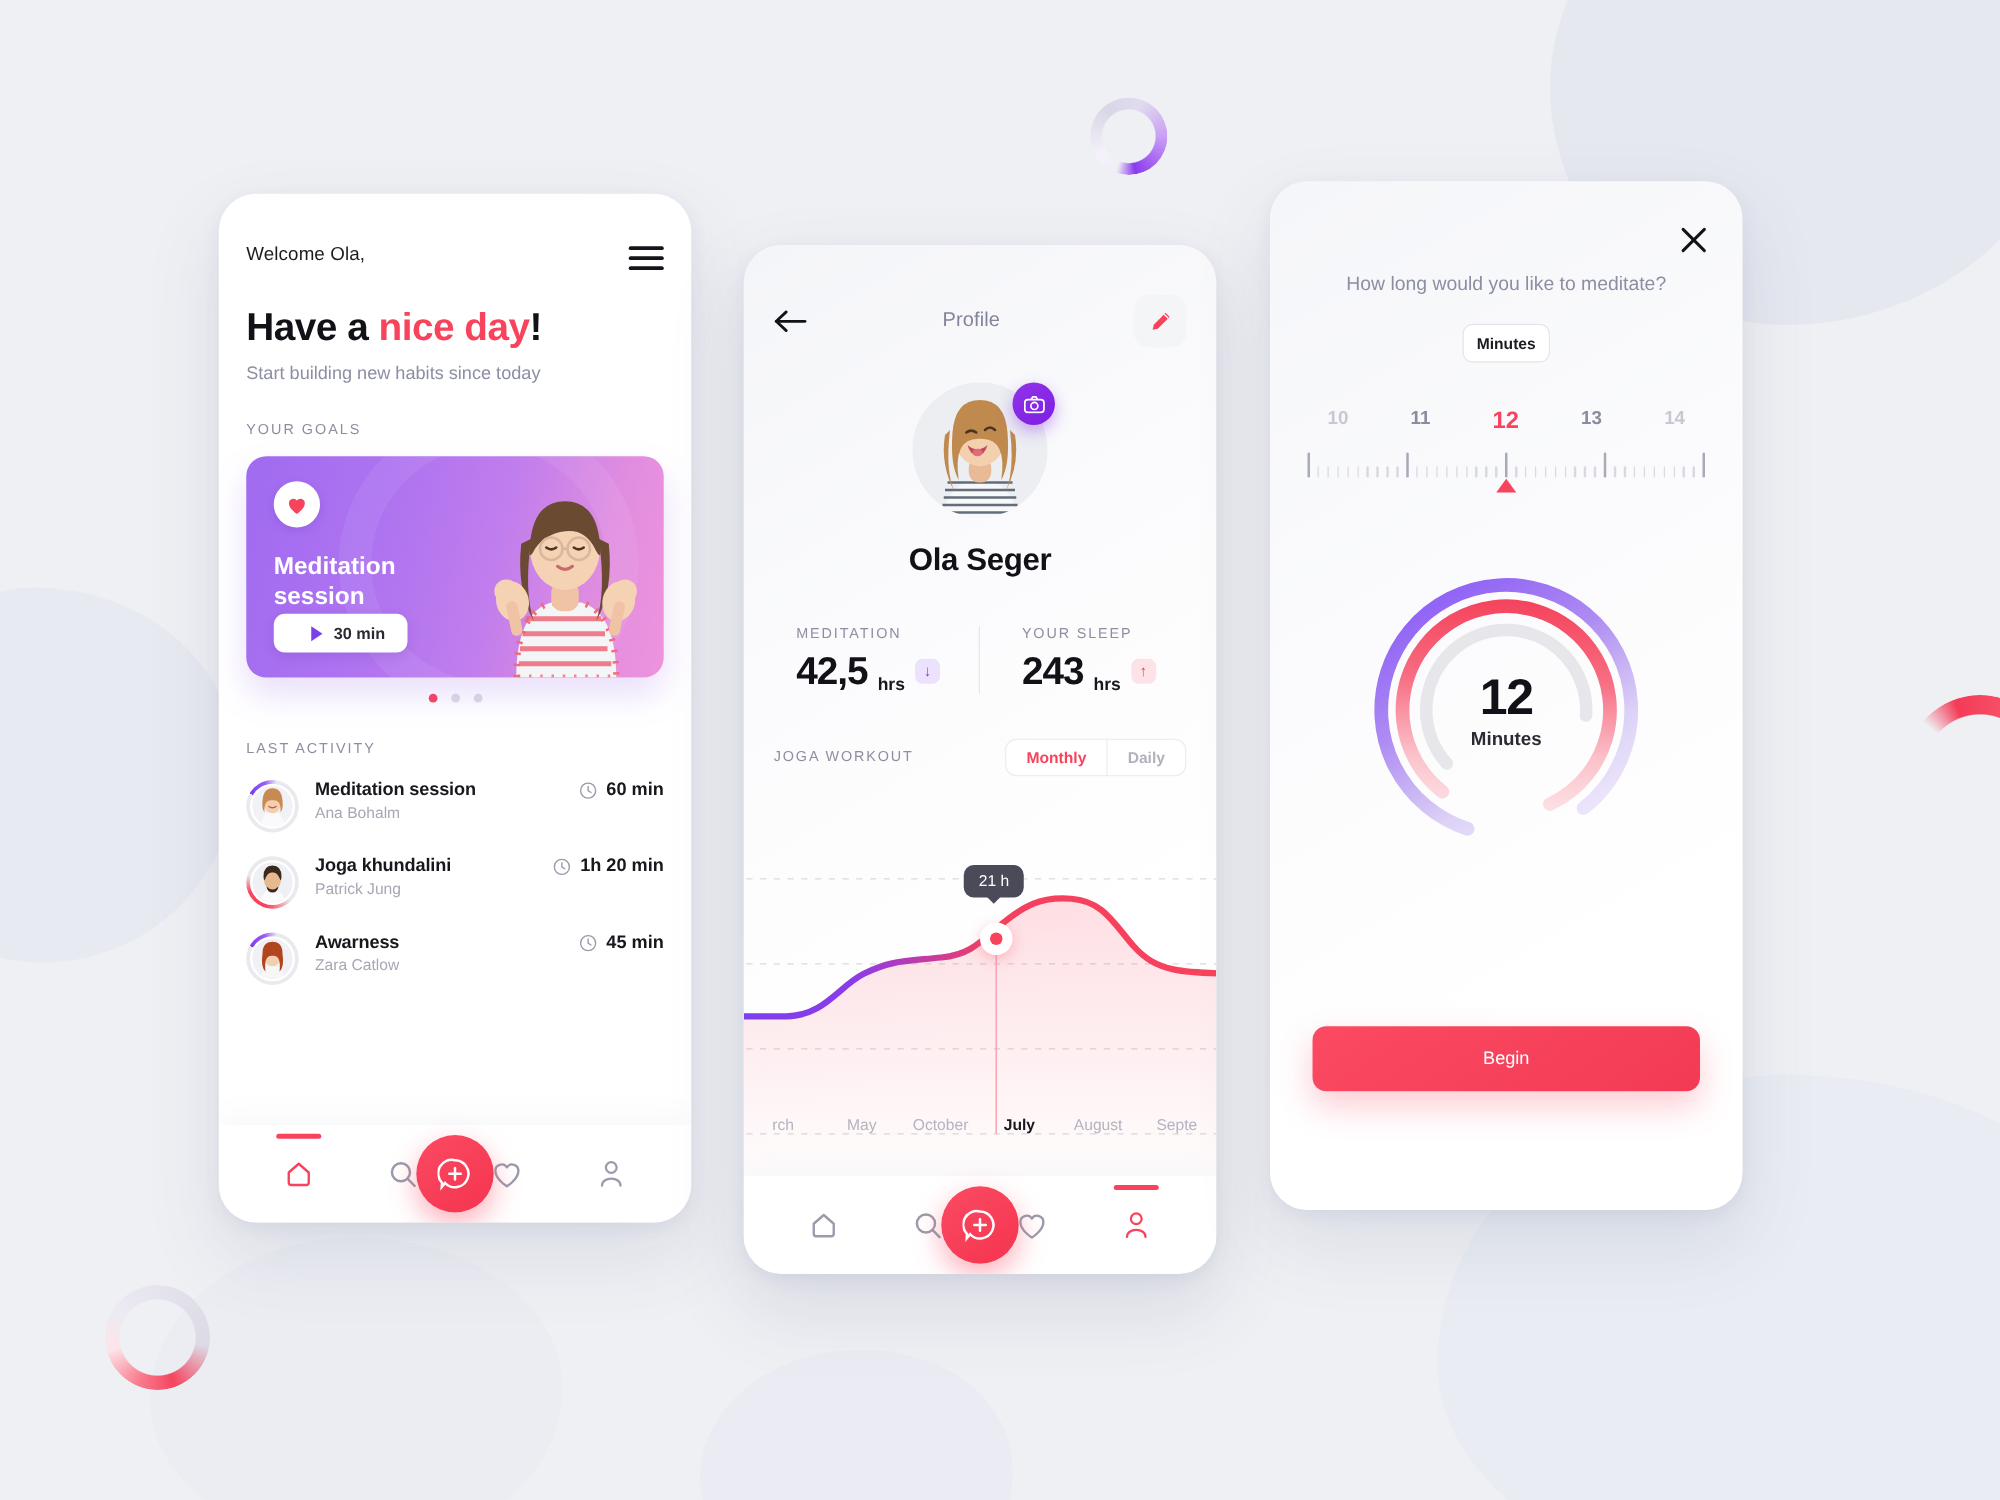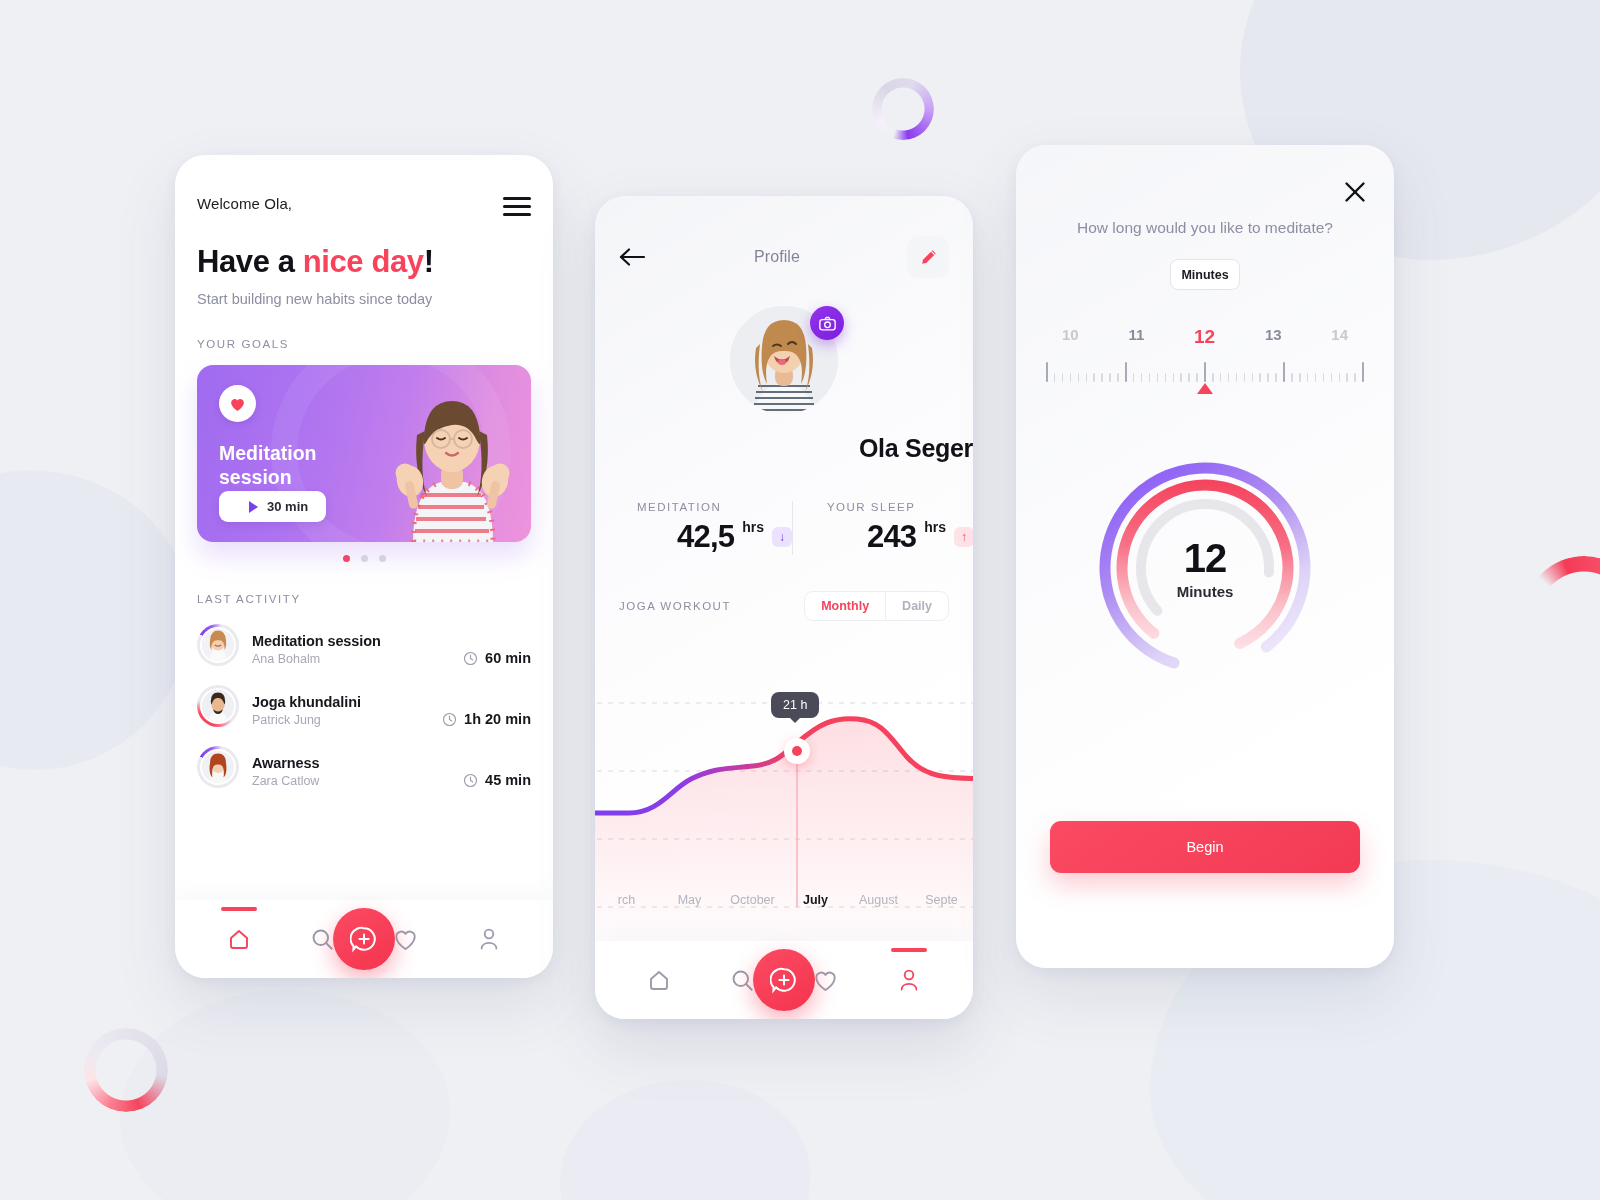--- a/index.html
+++ b/index.html
@@ -75,21 +75,21 @@
     border-radius: 9px; display: flex; align-items: center; gap: 9px; cursor: pointer;
     box-shadow: 0 3px 9px rgba(90,40,160,.16); }
   .goal-pill span { font-size: 13px; font-weight: 700; color: #2a2a33; }
   .tri { width: 0; height: 0; border-left: 9px solid #7b3ff0; border-top: 6px solid transparent; border-bottom: 6px solid transparent; }
   .goal-person { position: absolute; right: 4px; bottom: 0; width: 172px; height: 165px; }
 
   .dots { margin-top: 13px; display: flex; gap: 11px; justify-content: center; }
   .dots i { width: 7px; height: 7px; border-radius: 50%; background: #dcdce4; display: block; }
   .dots i.on { background: #f8435c; }
 
-  .act-row { display: flex; align-items: flex-end; margin-top: 19px; }
+  .act-row { display: flex; align-items: flex-start; margin-top: 19px; }
   .av-wrap { position: relative; width: 42px; height: 42px; flex: none; }
   .av-ring { position: absolute; inset: 0; border-radius: 50%; }
   .av-ring.violet { background: conic-gradient(from 300deg, #7a3ff0 0deg, #9a5ef5 42deg, #e9e9ee 70deg, #e9e9ee 360deg); }
   .av-ring.red    { background: conic-gradient(from 195deg, #f8435c 0deg, #f8435c 52deg, #e9e9ee 92deg, #e9e9ee 300deg, #fa6077 345deg, #f8435c 360deg); }
   .av-photo { position: absolute; inset: 3px; border-radius: 50%; overflow: hidden; background: #eceef2; border: 2px solid #fff; }
   .act-text { margin-left: 13px; flex: 1; }
   .act-name { font-size: 14.5px; font-weight: 700; color: #17171d; letter-spacing: -.1px; }
   .act-sub { font-size: 12.5px; color: #a7a8b6; margin-top: 3px; }
   .act-time { display: flex; align-items: center; gap: 7px; font-size: 14.5px; font-weight: 700; color: #17171d; white-space: nowrap; }
 
@@ -105,26 +105,26 @@
 
   
   .s2-head { display: flex; align-items: center; justify-content: space-between; padding: 40px 24px 0 24px; position: relative; z-index: 3; }
   .s2-title { font-size: 16px; color: #82849a; letter-spacing: .1px; }
   .edit-btn { width: 42px; height: 42px; border-radius: 12px; background: #f4f5f7; display: flex; align-items: center; justify-content: center; cursor: pointer; }
   .prof-wrap { margin: 28px auto 0; width: 108px; height: 108px; position: relative; }
   .prof-img { width: 108px; height: 108px; border-radius: 50%; overflow: hidden; background: #edeef2; }
   .cam-badge { position: absolute; right: -6px; top: 0; width: 34px; height: 34px; border-radius: 50%;
     background: linear-gradient(145deg,#9333ea,#7b1fe0); display: flex; align-items: center; justify-content: center;
     box-shadow: 0 5px 13px rgba(123,31,224,.36); cursor: pointer; }
-  .prof-name { text-align: right; margin-top: 20px; font-size: 25px; font-weight: 700; color: #111117; letter-spacing: -.3px; }
+  .prof-name { text-align: center; margin-top: 20px; font-size: 25px; font-weight: 700; color: #111117; letter-spacing: -.3px; }
   .stats { display: flex; margin-top: 38px; padding: 0 10px; }
   .stat { flex: 1; padding-left: 32px; }
   .stat + .stat { border-left: 1.5px solid #e6e7ec; padding-left: 34px; }
   .stat-l { font-size: 11.5px; letter-spacing: 1.5px; color: #8d8fa1; font-weight: 500; }
-  .stat-v { margin-top: 6px; display: flex; align-items: flex-start; gap: 8px; margin-left: 40px; }
+  .stat-v { margin-top: 6px; display: flex; align-items: flex-end; gap: 8px; }
   .stat-n { font-size: 31px; font-weight: 700; color: #111117; letter-spacing: -.8px; }
   .stat-u { font-size: 14px; font-weight: 700; color: #17171d; }
   .arrow-b { width: 20px; height: 20px; border-radius: 6px; display: inline-flex; align-items: center; justify-content: center; font-size: 12px; align-self: center; }
   .arrow-b.dn { background: #ece2fd; color: #7b3ff0; }
   .arrow-b.up { background: #fde3e7; color: #f8435c; }
   .joga-row { display: flex; align-items: center; justify-content: space-between; padding: 0 24px; margin-top: 36px; }
   .joga-l { font-size: 11.5px; letter-spacing: 1.5px; color: #8d8fa1; font-weight: 500; }
   .seg { display: flex; border: 1.5px solid #edeef2; border-radius: 9px; overflow: hidden; background: #fff; }
   .seg div { padding: 7px 16px; font-size: 12.5px; font-weight: 700; cursor: pointer; color: #b0b1bd; }
   .seg div.on { color: #f8435c; }

